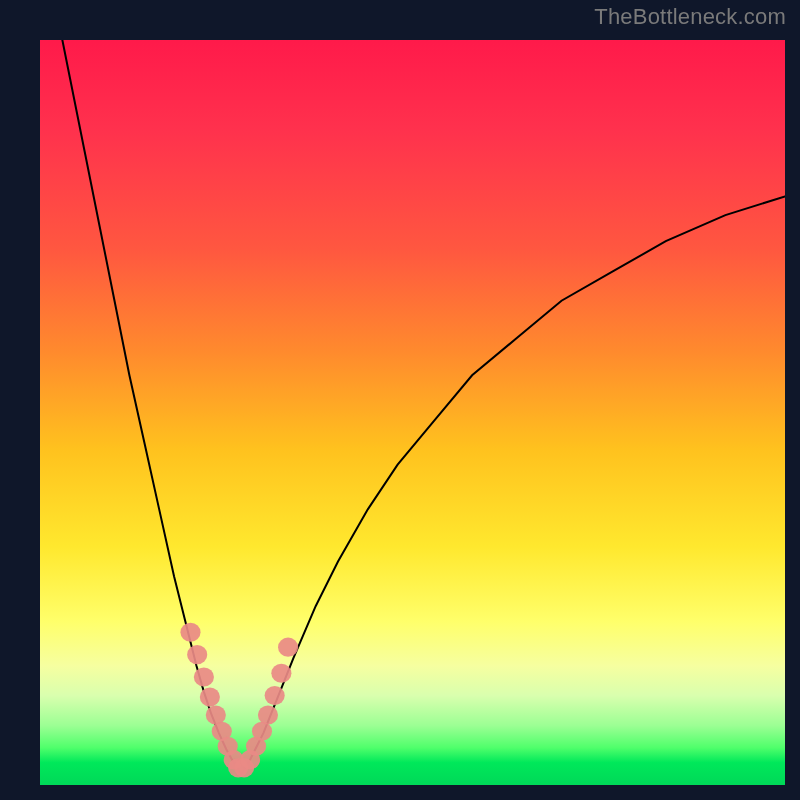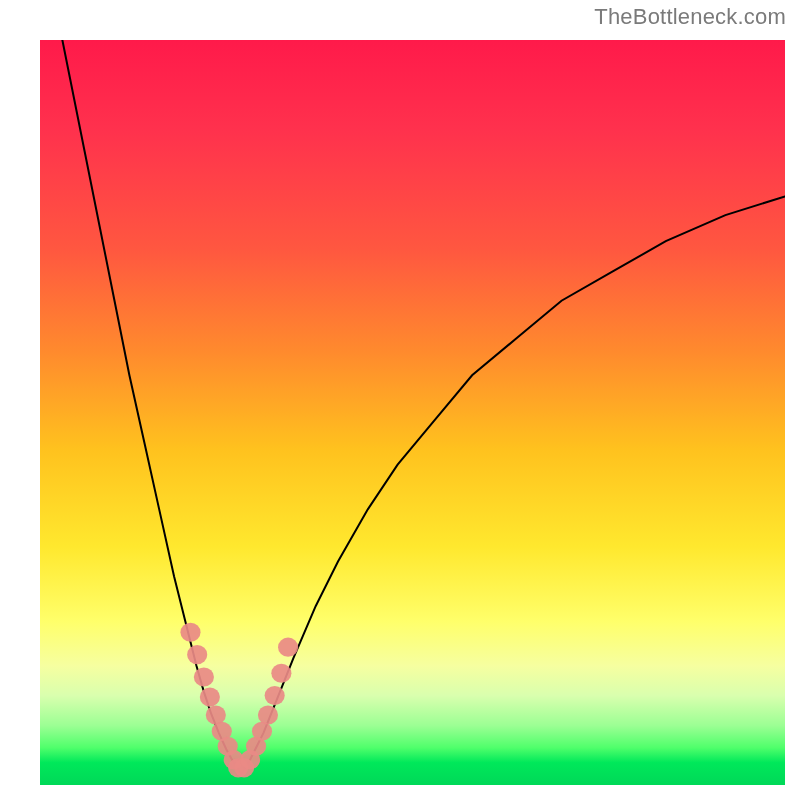--- a/index.html
+++ b/index.html
@@ -8,21 +8,21 @@
     width: 800px;
     height: 800px;
     background: #000;
     font-family: Arial, Helvetica, sans-serif;
     overflow: hidden;
   }
   .stage {
     position: relative;
     width: 800px;
     height: 800px;
-    background: #ffffff;
+    background: #0f172a;
   }
   .plot-area {
     position: absolute;
     left: 40px;
     top: 40px;
     width: 745px;
     height: 745px;
     
     background: linear-gradient(
       to bottom,

